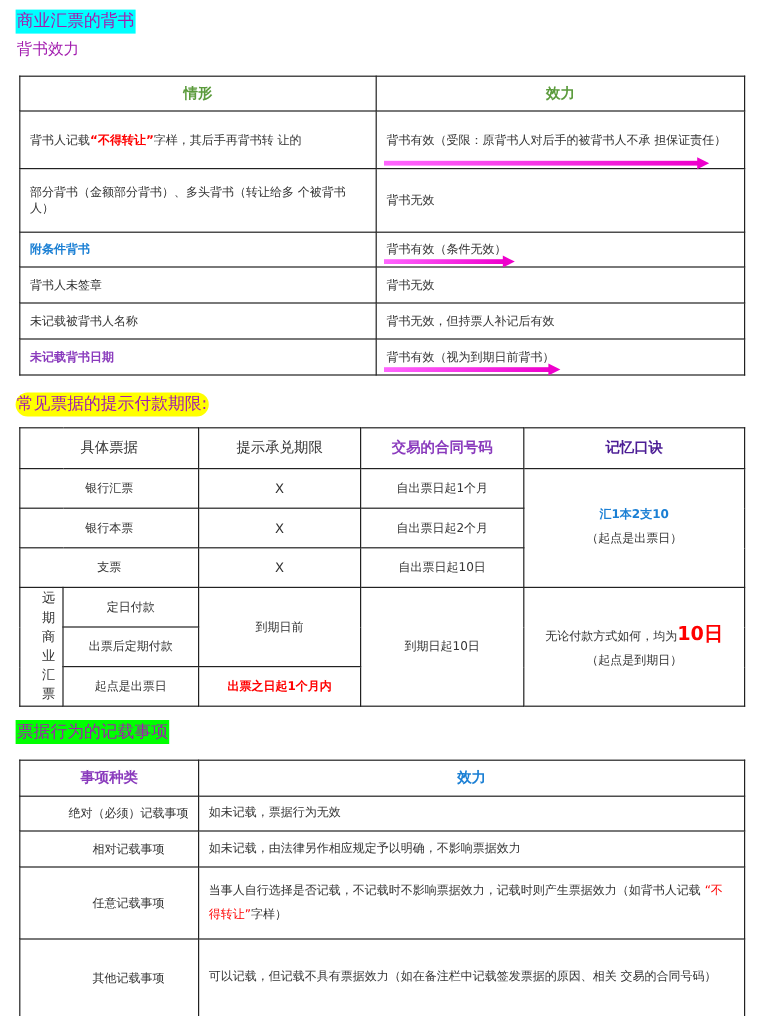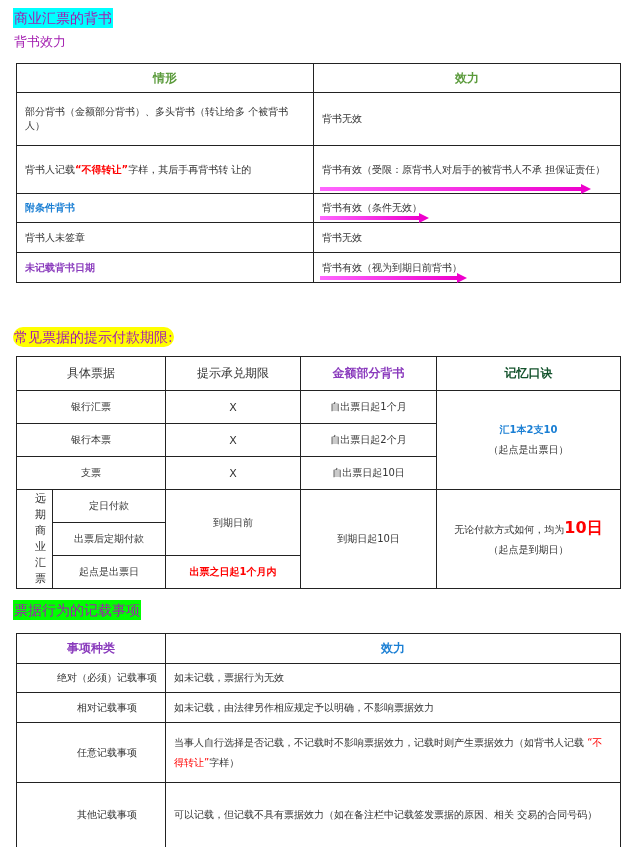--- a/index.html
+++ b/index.html
@@ -29,21 +29,21 @@
   .red { color: #ff0000; font-weight: bold; }
   .blue-b { color: #1a7fd4; font-weight: bold; }
   .purple-b { color: #8a3bbd; font-weight: bold; }
 
   
   #t2 { left: 16px; top: 356px; width: 604px; padding-left: 24px; }
   #t2 th { height: 34px; text-align: center; font-size: 12px; }
   #t2 td { text-align: center; height: 33px; }
   #t2 .vert { width: 36px; font-size: 11px; line-height: 16px; text-align: right; padding-right: 6px; }
   .th-purple { color: #8a3bbd; font-weight: bold !important; }
-  .th-green { color: #14532d; font-weight: bold !important; }
+  .th-green { color: #4c1d95; font-weight: bold !important; }
   .th-plain { color: #333333; }
   .memo { line-height: 20px; }
 
   
   #t3 { left: 16px; top: 633px; width: 604px; }
   #t3 th { height: 30px; text-align: center; font-size: 12px; font-weight: bold; }
   #t3 td.k { text-align: center; padding-left: 32px; }
   #t3 td.v { padding: 0 8px; line-height: 20px; }
   .th-blue { color: #1a7fd4; font-weight: bold !important; }
 </style>
@@ -56,35 +56,39 @@
 <table id="t1">
   <colgroup>
       <col style="width:297px">
       <col style="width:307px">
     </colgroup>
   <tbody>
       <tr>
     <th>情形</th>
     <th>效力</th>
   </tr>
+  <tr style="height:48px">
+    <td><span>背书人记载</span><span class="red">“不得转让”</span><span>字样，其后手再背书转 让的</span></td>
+    <td class="c2"><span>背书有效（受限：原背书人对后手的被背书人不承 担保证责任）</span><div class="arrow" style="width:262px"></div></td>
+  </tr>
   <tr style="height:53px">
     <td>部分背书（金额部分背书）、多头背书（转让给多 个被背书人）</td>
     <td class="c2">背书无效</td>
-  </tr>
-  <tr style="height:48px">
-    <td><span>背书人记载</span><span class="red">“不得转让”</span><span>字样，其后手再背书转 让的</span></td>
-    <td class="c2"><span>背书有效（受限：原背书人对后手的被背书人不承 担保证责任）</span><div class="arrow" style="width:262px"></div></td>
   </tr>
   <tr style="height:29px">
     <td class="blue-b">附条件背书</td>
     <td class="c2"><span>背书有效（条件无效）</span><div class="arrow" style="width:100px"></div></td>
   </tr>
   <tr style="height:30px">
     <td>背书人未签章</td>
     <td class="c2">背书无效</td>
+  </tr>
+  <tr style="height:30px">
+    <td>未记载被背书人名称</td>
+    <td class="c2">背书无效，但持票人补记后有效</td>
   </tr>
   <tr style="height:30px">
     <td class="purple-b">未记载背书日期</td>
     <td class="c2"><span>背书有效（视为到期日前背书）</span><div class="arrow" style="width:138px"></div></td>
   </tr>
 </tbody>
   </table>
 
 <div class="heading" id="h2">常见票据的提示付款期限:</div>
 
@@ -93,21 +97,21 @@
     <col style="width:36px">
       <col style="width:113px">
       <col style="width:135px">
       <col style="width:136px">
       <col style="width:184px">
   </colgroup>
   <tbody>
       <tr>
     <th colspan="2" class="th-plain">具体票据</th>
     <th class="th-plain">提示承兑期限</th>
-    <th class="th-purple">金额部分背书</th>
+    <th class="th-purple">交易的合同号码</th>
     <th class="th-green">记忆口诀</th>
   </tr>
   <tr>
     <td colspan="2">银行汇票</td>
     <td style="font-size:11px">X</td>
     <td>自出票日起1个月</td>
     <td rowspan="3" class="memo">
       <div class="blue-b">汇1本2支10</div>
       <div>（起点是出票日）</div>
     </td>

